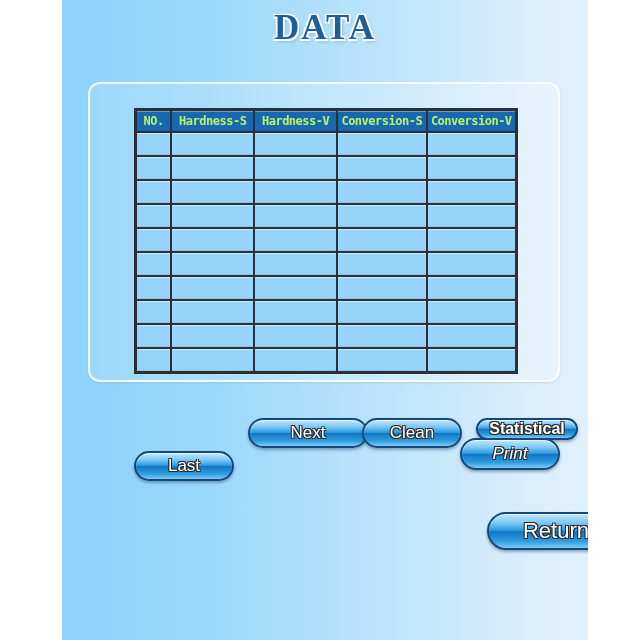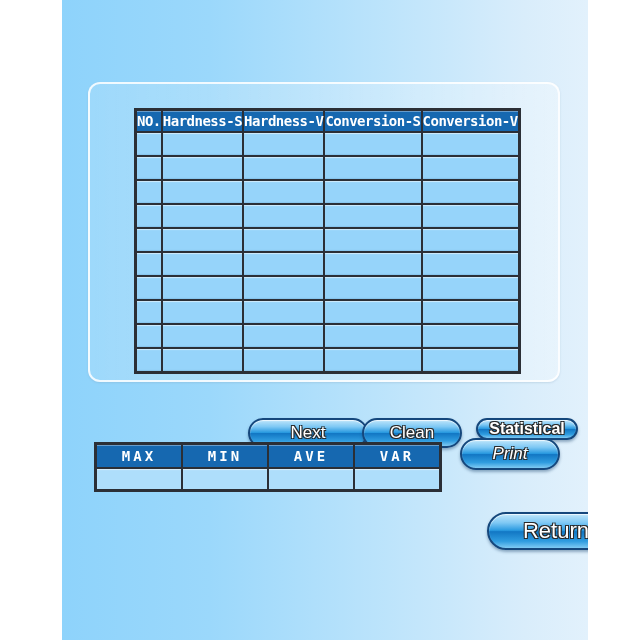--- a/index.html
+++ b/index.html
@@ -126,22 +126,22 @@
     z-index: 4;
   }
   #data-table td, #data-table th {
     border: 1px solid #2b2f36;
     padding: 0;
     height: 24px;
     box-sizing: border-box;
   }
   #data-table th {
     background: #1668b0;
-    color: #ffffff;
-    font-size: 14px;
+    color: #bef264;
+    font-size: 12px;
     font-weight: bold;
     font-family: "DejaVu Sans Mono", monospace;
     letter-spacing: -0.5px;
     white-space: nowrap;
     height: 22px;
     box-shadow: inset 0 1px 0 rgba(255,255,255,.35);
   }
   #data-table td {
     background: #96d4fa;
     box-shadow: inset 0 1px 1px rgba(255,255,255,.55),
@@ -244,20 +244,21 @@
     color: #15304a;
     text-align: center;
     box-shadow: inset 0 1px 1px rgba(255,255,255,.55);
   }
 </style>
 </head>
 <body>
 
 <div id="screen">
 
+  <div id="title">DATA</div>
 
   <div id="panel">
 
     <table id="data-table">
       <thead>
         <tr>
           <th class="col-no">NO.</th>
           <th class="col-hs">Hardness-S</th>
           <th class="col-hv">Hardness-V</th>
           <th class="col-cs">Conversion-S</th>
@@ -346,35 +347,17 @@
   </div>
 
   <div id="watermark">
     <div id="wm-logo"></div>
     <div id="wm-text">
       <div id="wm-cn">易必普机电</div>
       <div id="wm-en">EBP INSTRUMENTS</div>
     </div>
   </div>
 
-  <table id="stats-table">
-    <thead>
-      <tr>
-        <th>MAX</th>
-        <th>MIN</th>
-        <th>AVE</th>
-        <th>VAR</th>
-      </tr>
-    </thead>
-    <tbody>
-      <tr>
-        <td></td>
-        <td></td>
-        <td></td>
-        <td></td>
-      </tr>
-    </tbody>
-  </table>
 
   <div id="btn-print" class="pill">Print</div>
   <div id="btn-return" class="pill">Return</div>
 
 </div>
 
 </body></html>

